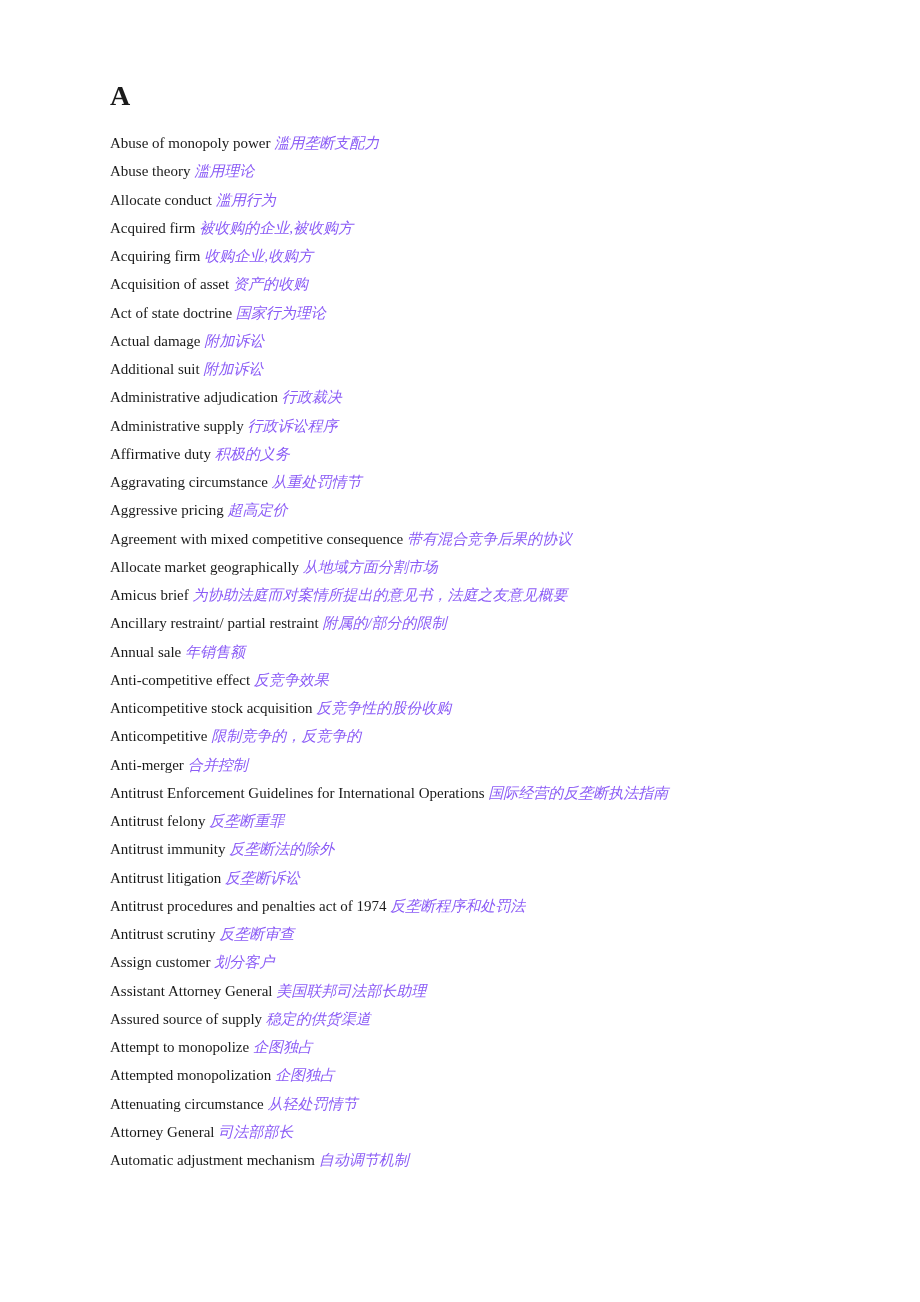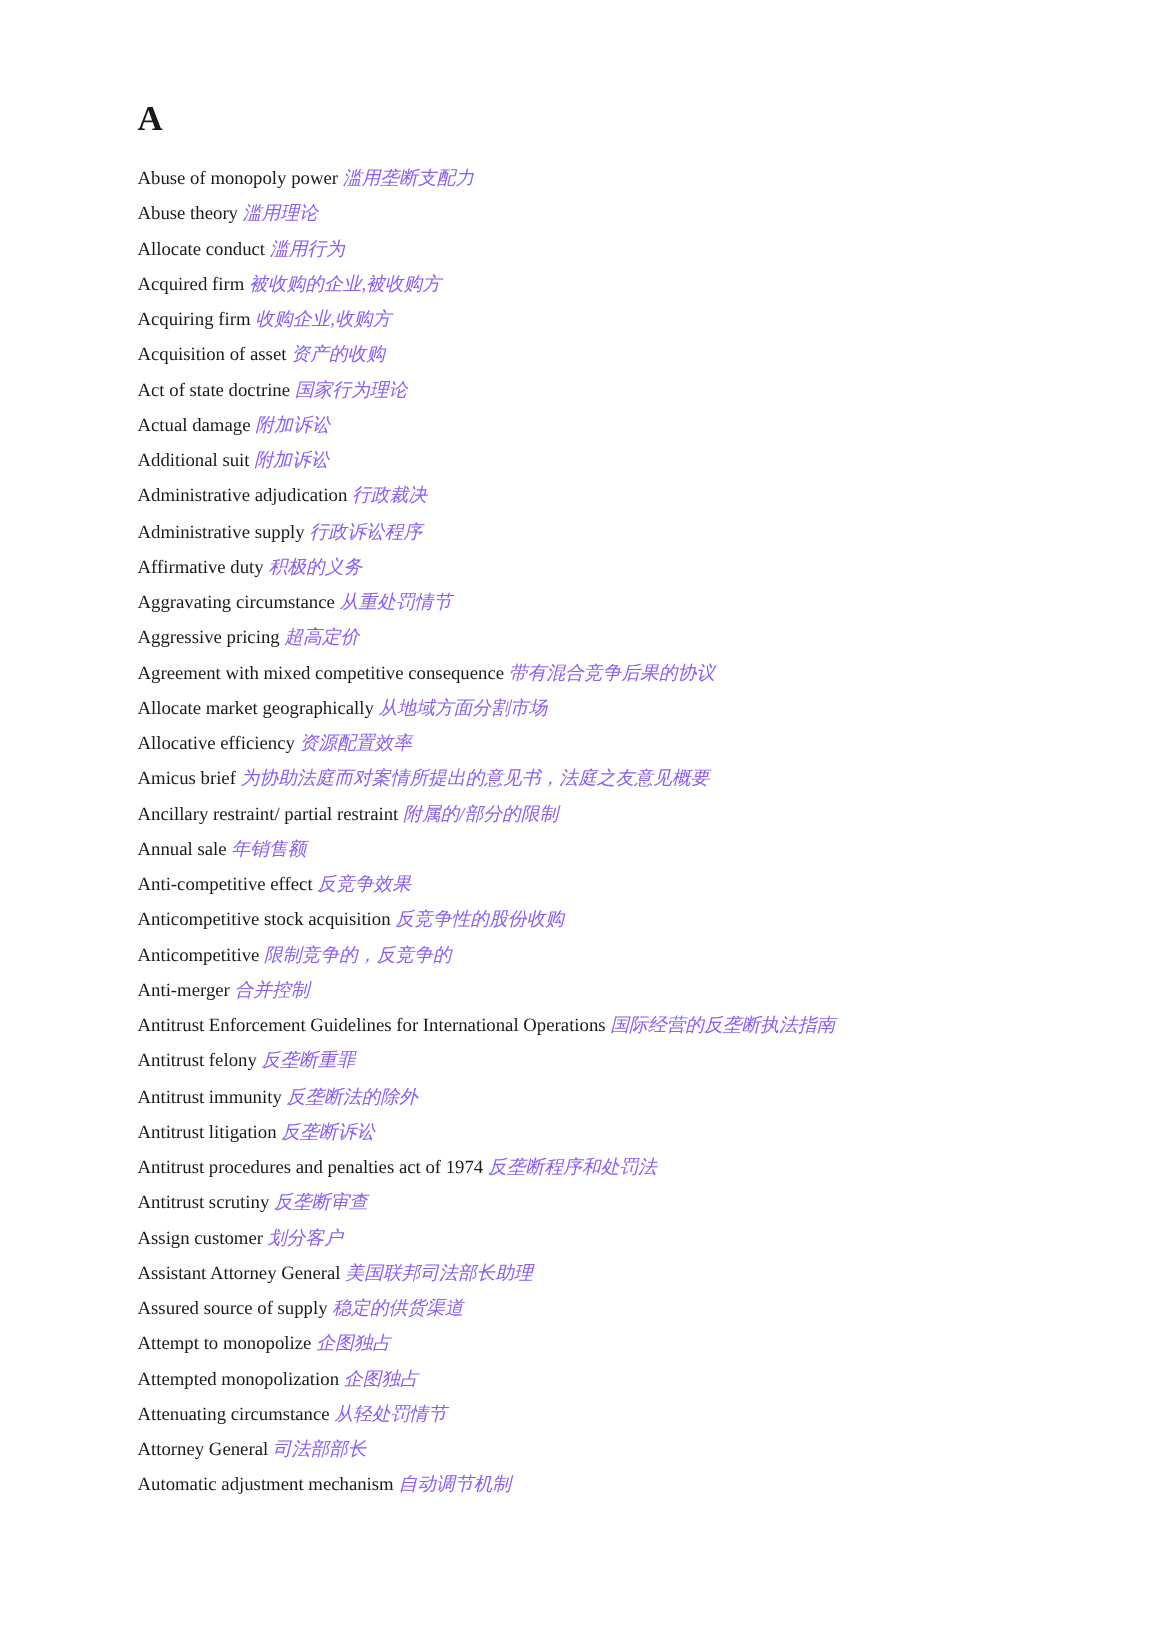--- a/index.html
+++ b/index.html
@@ -50,21 +50,20 @@
       <div class="entry"><span class="entry-en">Act of state doctrine</span>  <span class="entry-zh">国家行为理论</span></div>
       <div class="entry"><span class="entry-en">Actual damage</span>  <span class="entry-zh">附加诉讼</span></div>
       <div class="entry"><span class="entry-en">Additional suit</span>  <span class="entry-zh">附加诉讼</span></div>
       <div class="entry"><span class="entry-en">Administrative adjudication</span>  <span class="entry-zh">行政裁决</span></div>
       <div class="entry"><span class="entry-en">Administrative supply</span>  <span class="entry-zh">行政诉讼程序</span></div>
       <div class="entry"><span class="entry-en">Affirmative duty</span>  <span class="entry-zh">积极的义务</span></div>
       <div class="entry"><span class="entry-en">Aggravating circumstance</span>  <span class="entry-zh">从重处罚情节</span></div>
       <div class="entry"><span class="entry-en">Aggressive pricing</span>  <span class="entry-zh">超高定价</span></div>
       <div class="entry"><span class="entry-en">Agreement with mixed competitive consequence</span>  <span class="entry-zh">带有混合竞争后果的协议</span></div>
       <div class="entry"><span class="entry-en">Allocate market geographically</span>  <span class="entry-zh">从地域方面分割市场</span></div>
-      <div class="entry"><span class="entry-en">Allocative efficiency</span>  <span class="entry-zh">资源配置效率</span></div>
       <div class="entry"><span class="entry-en">Amicus brief</span>  <span class="entry-zh">为协助法庭而对案情所提出的意见书，法庭之友意见概要</span></div>
       <div class="entry"><span class="entry-en">Ancillary restraint/ partial restraint</span>  <span class="entry-zh">附属的/部分的限制</span></div>
       <div class="entry"><span class="entry-en">Annual sale</span>  <span class="entry-zh">年销售额</span></div>
       <div class="entry"><span class="entry-en">Anti-competitive effect</span>  <span class="entry-zh">反竞争效果</span></div>
       <div class="entry"><span class="entry-en">Anticompetitive stock acquisition</span>  <span class="entry-zh">反竞争性的股份收购</span></div>
       <div class="entry"><span class="entry-en">Anticompetitive</span>  <span class="entry-zh">限制竞争的，反竞争的</span></div>
       <div class="entry"><span class="entry-en">Anti-merger</span>  <span class="entry-zh">合并控制</span></div>
       <div class="entry"><span class="entry-en">Antitrust Enforcement Guidelines for International Operations</span>  <span class="entry-zh">国际经营的反垄断执法指南</span></div>
       <div class="entry"><span class="entry-en">Antitrust felony</span>  <span class="entry-zh">反垄断重罪</span></div>
       <div class="entry"><span class="entry-en">Antitrust immunity</span>  <span class="entry-zh">反垄断法的除外</span></div>

